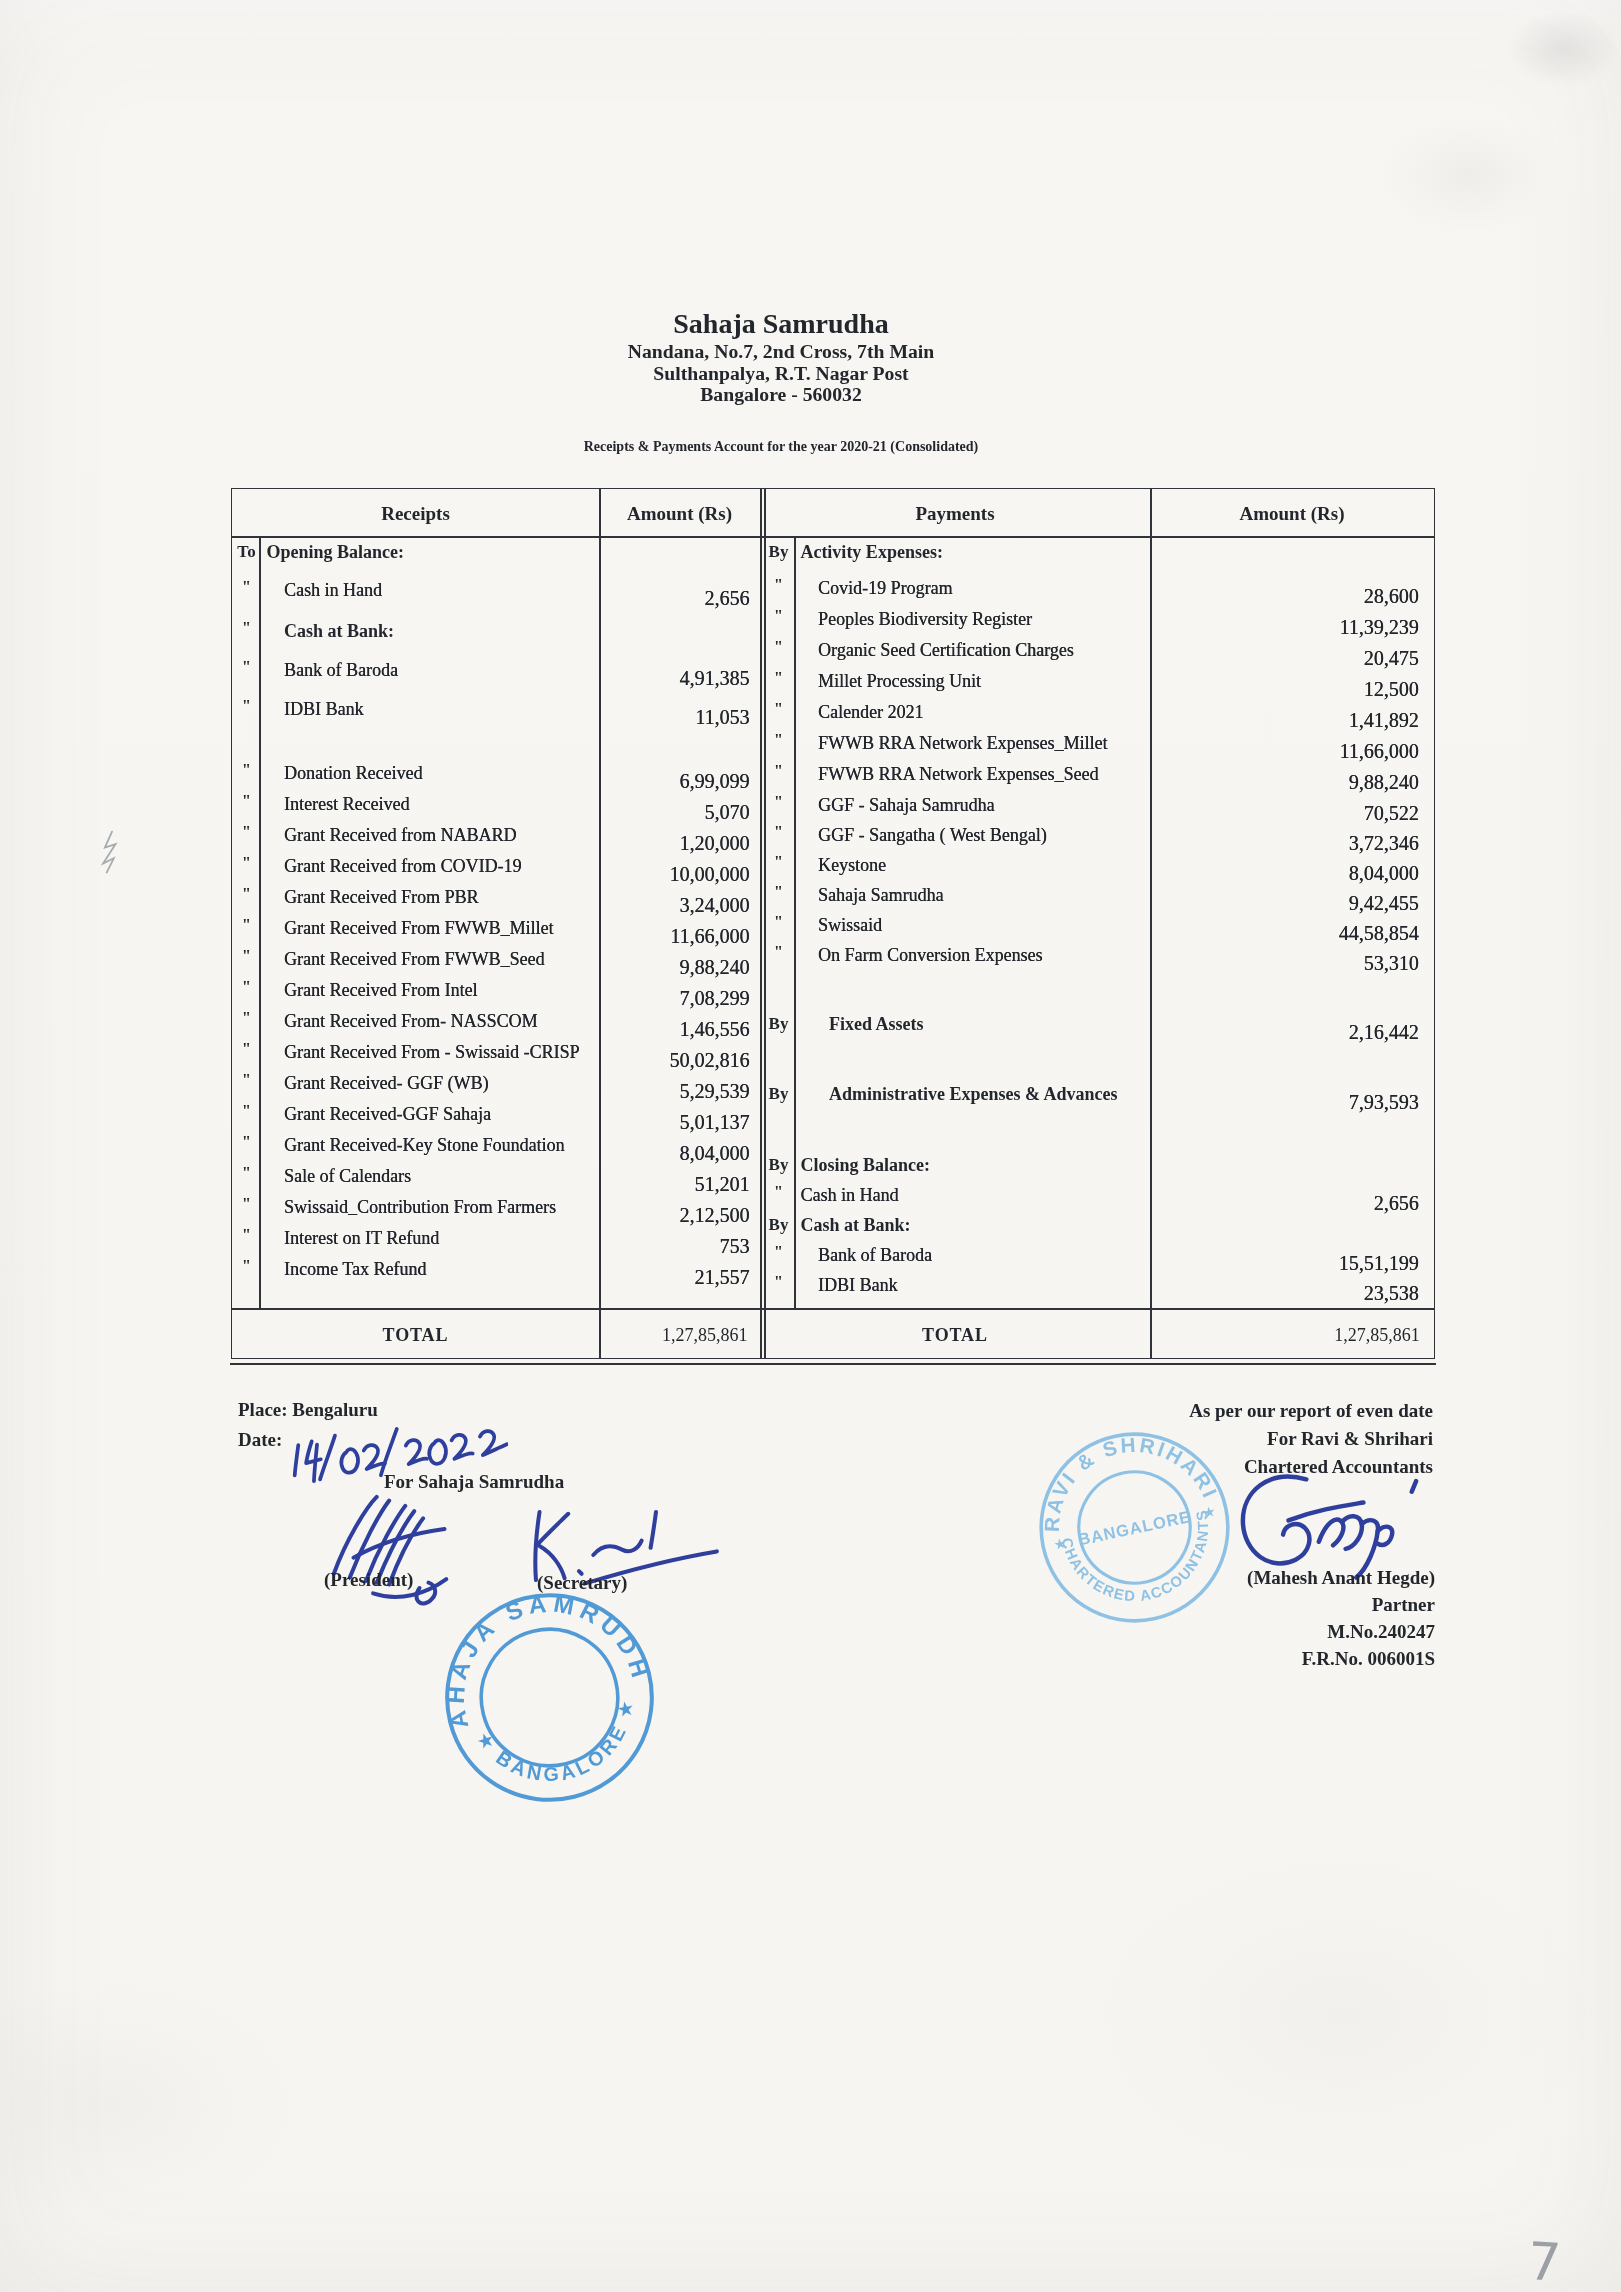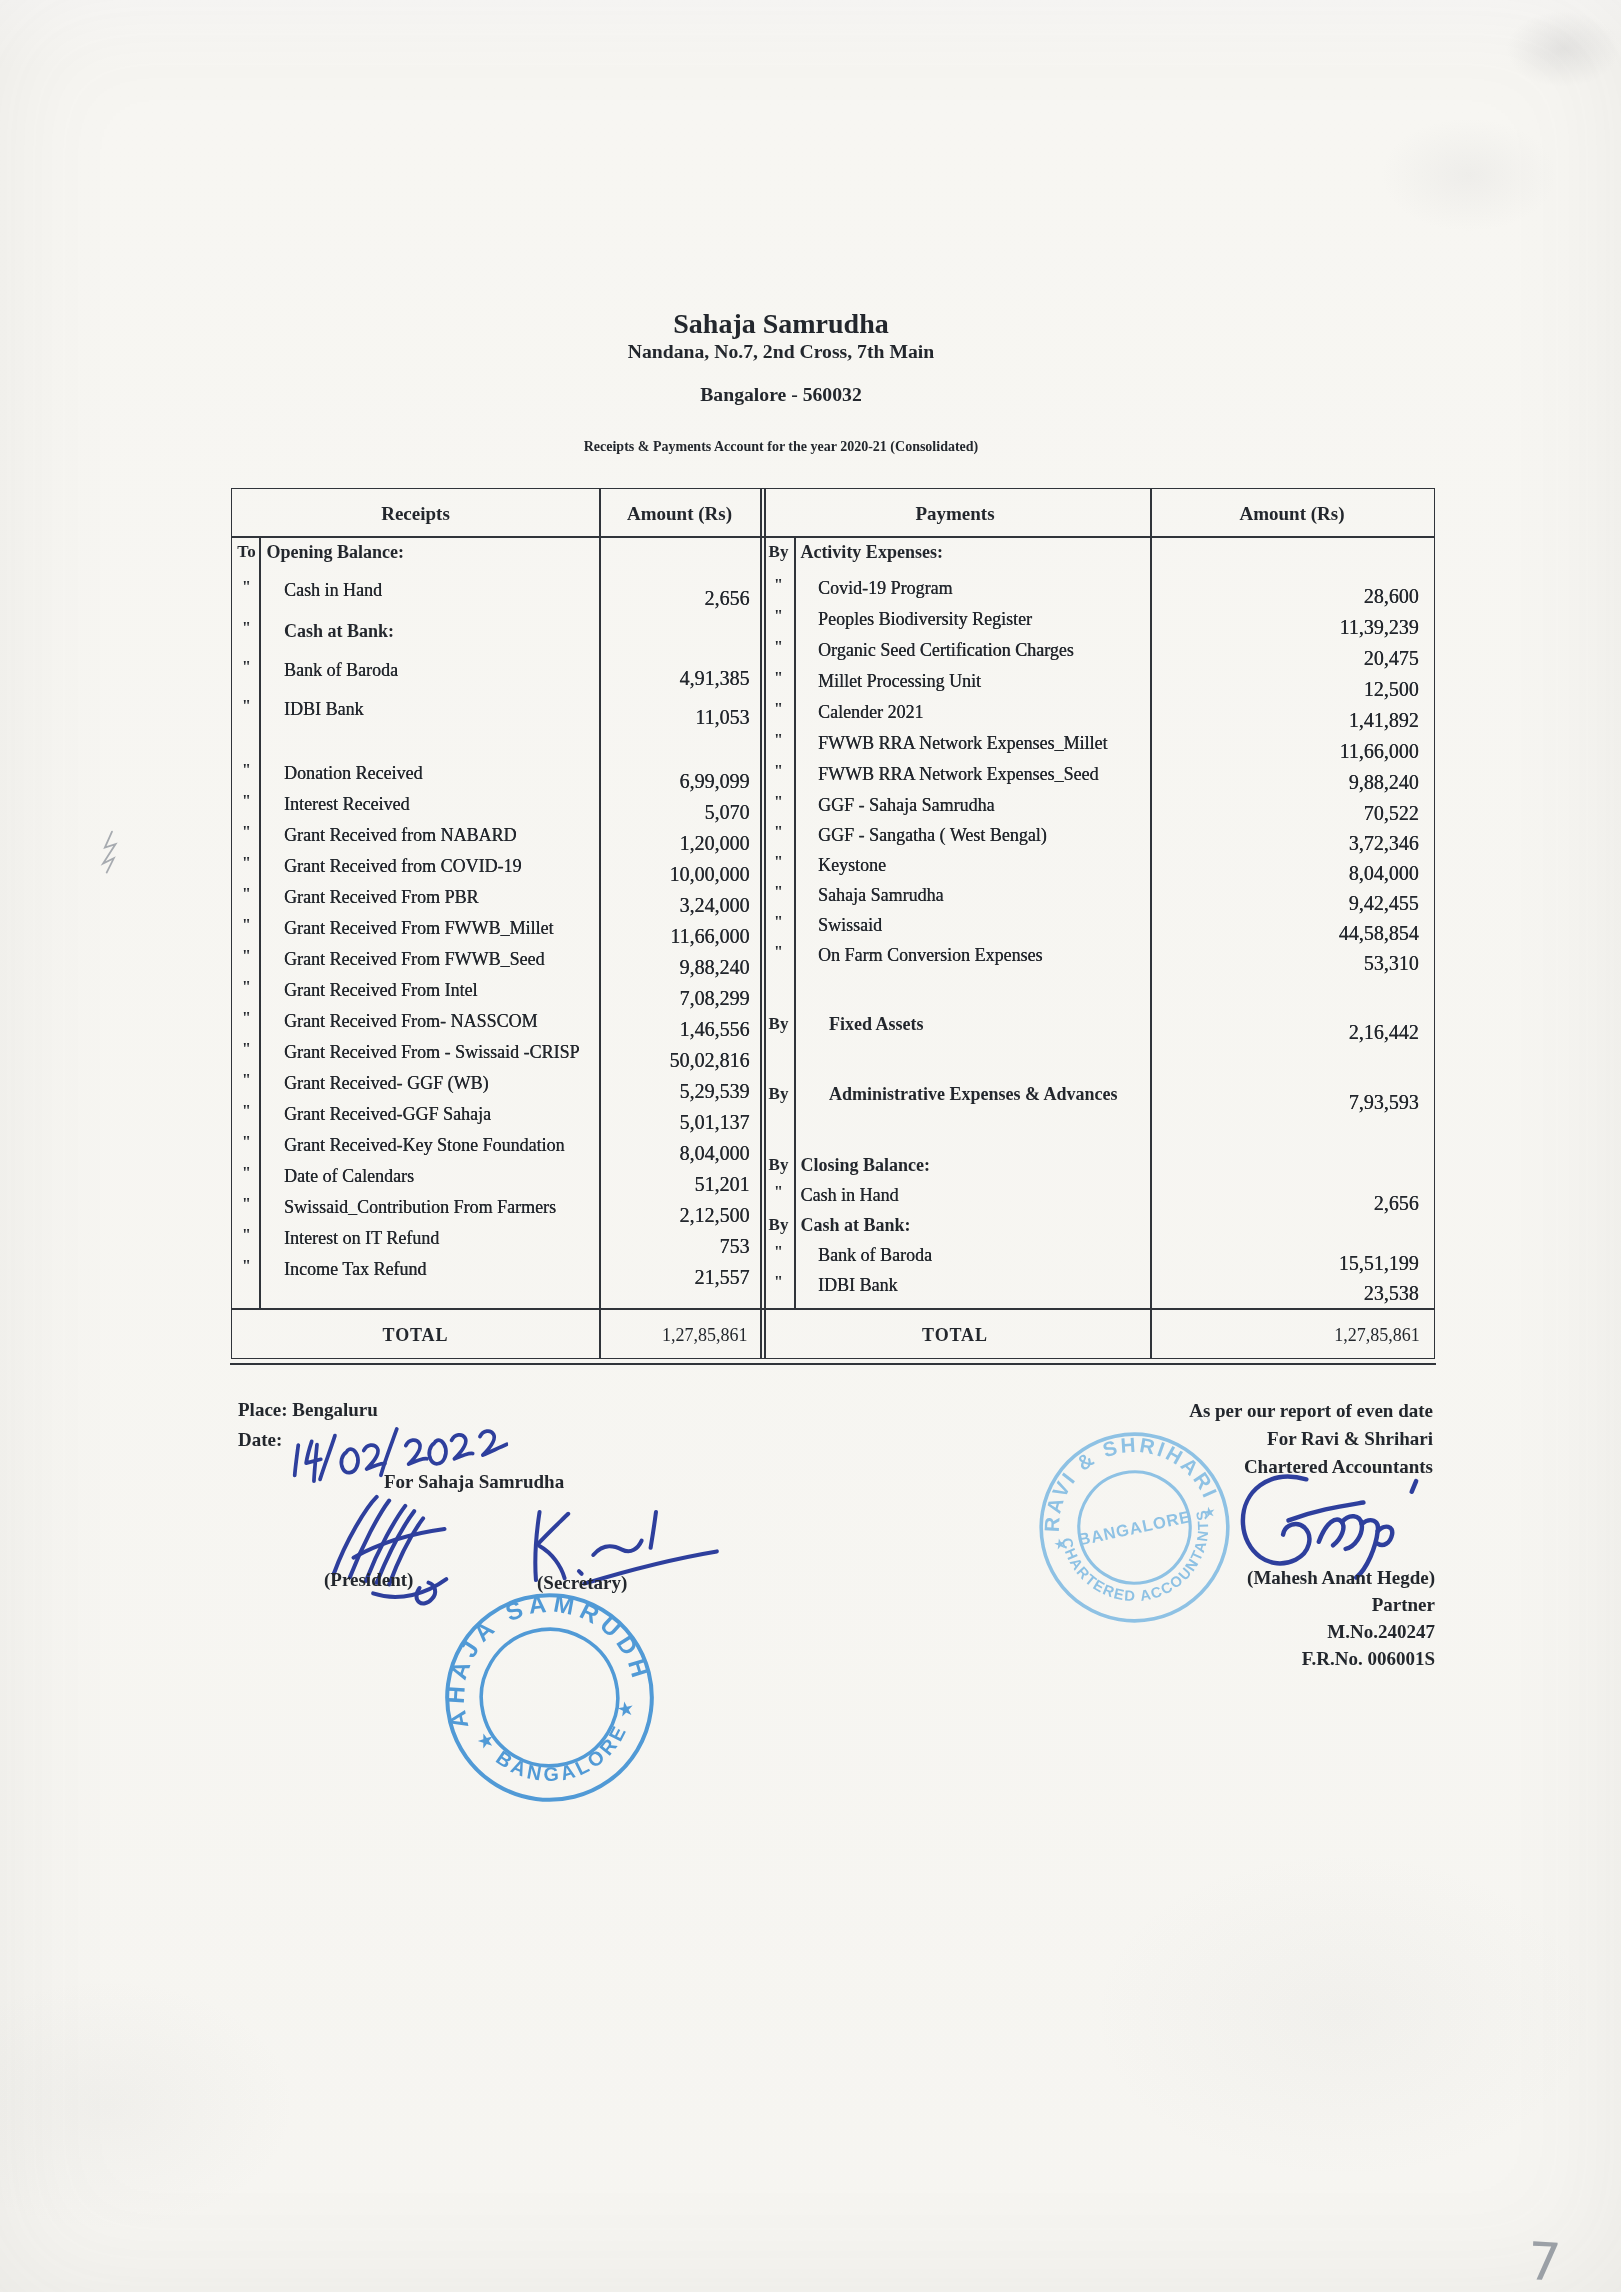--- a/index.html
+++ b/index.html
@@ -73,20 +73,21 @@
   .pencil-seven{left:1528px; top:2232px; font-family:"DejaVu Sans",sans-serif;
     font-size:52px; color:var(--pencil,#9ba0a6); transform:rotate(3deg); font-weight:400;}
 </style>
 </head>
 <body>
 
 <div class="page">
 
   <div class="abs head-block org-name b">Sahaja Samrudha</div>
   <div class="abs head-block addr a1 b">Nandana, No.7, 2nd Cross, 7th Main</div>
+  <div class="abs head-block addr a2 b">Sulthanpalya, R.T. Nagar Post</div>
   <div class="abs head-block addr a3 b">Bangalore - 560032</div>
   <div class="abs head-block stmt-title b">Receipts &amp; Payments Account for the year 2020-21 (Consolidated)</div>
 
   <div class="abs rp-table">
     <div class="thead">
       <div class="hc">Receipts</div>
       <div class="hc">Amount (Rs)</div>
       <div class="hc">Payments</div>
       <div class="hc">Amount (Rs)</div>
     </div>
@@ -178,21 +179,21 @@
             <div class="lcell ind1 semib">Grant Received-GGF Sahaja</div>
             <div class="acell semib">5,01,137</div>
           </div>
           <div class="trow left" style="height: 31px;">
             <div class="pcell dit">"</div>
             <div class="lcell ind1 semib">Grant Received-Key Stone Foundation</div>
             <div class="acell semib">8,04,000</div>
           </div>
           <div class="trow left" style="height: 31px;">
             <div class="pcell dit">"</div>
-            <div class="lcell ind1 semib">Date of Calendars</div>
+            <div class="lcell ind1 semib">Sale of Calendars</div>
             <div class="acell semib">51,201</div>
           </div>
           <div class="trow left" style="height: 31px;">
             <div class="pcell dit">"</div>
             <div class="lcell ind1 semib">Swissaid_Contribution From Farmers</div>
             <div class="acell semib">2,12,500</div>
           </div>
           <div class="trow left" style="height: 31px;">
             <div class="pcell dit">"</div>
             <div class="lcell ind1 semib">Interest on IT Refund</div>

